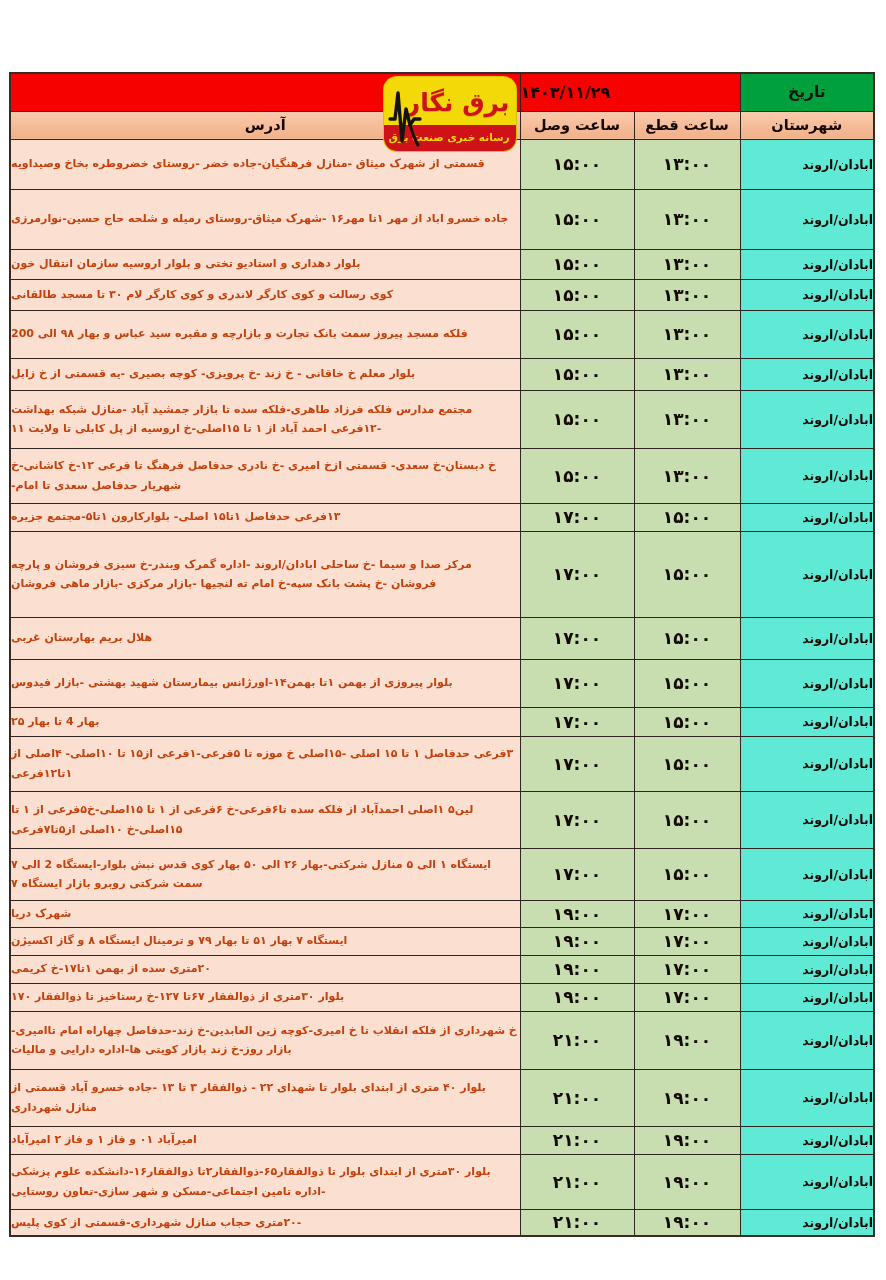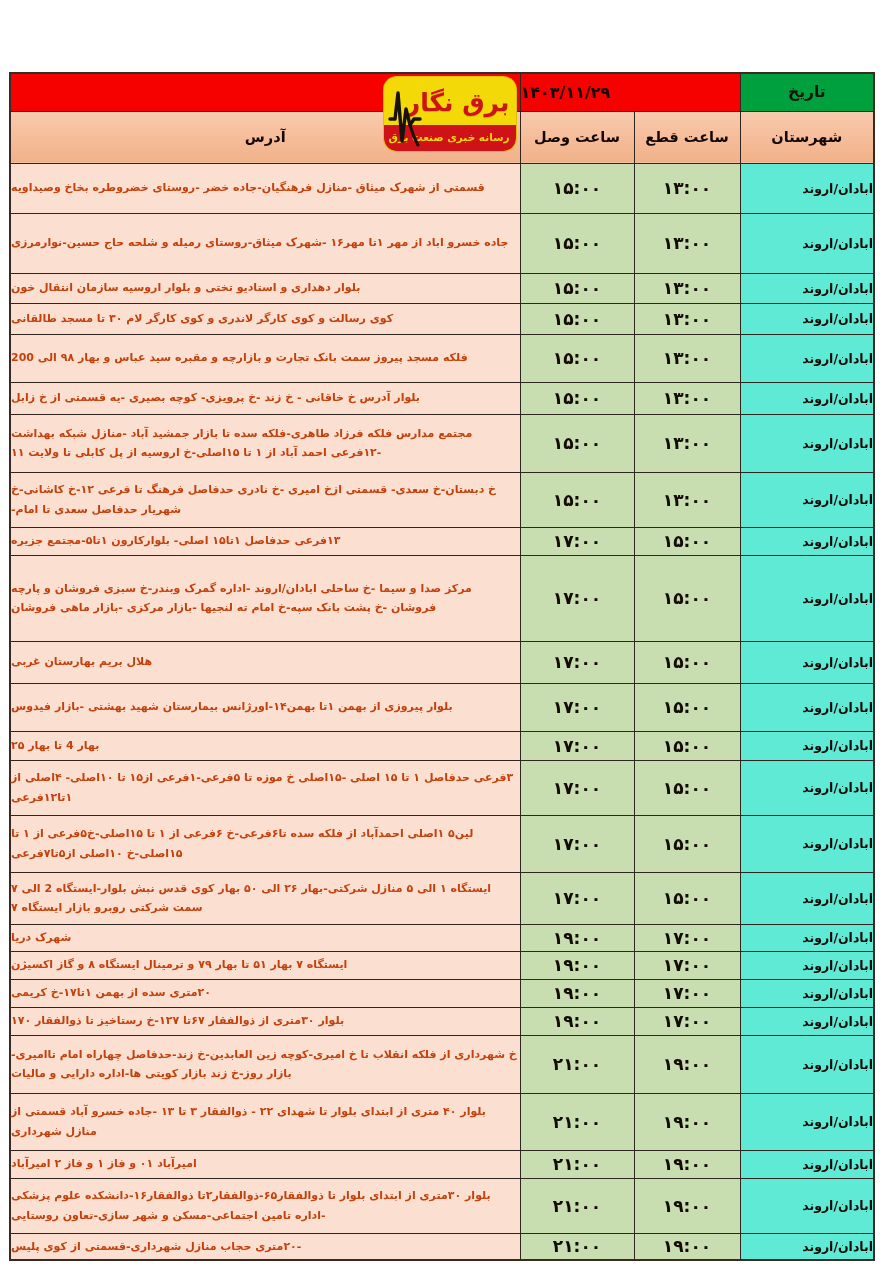--- a/index.html
+++ b/index.html
@@ -127,21 +127,21 @@
   }
   .logo-pulse {
     position: absolute;
     left: 4px;
     top: 2px;
     width: 34px;
     height: 70px;
   }
 
   
-  .row-head td { height: 52px; }
+  .row-head td { height: 28px; }
   .cell-head {
     background: linear-gradient(180deg,#f7cbaf 0%, #f6bd9a 50%, #f0b189 100%);
     color: #130805;
     text-align: center;
     font-weight: bold;
     font-size: 14.5px;
   }
 
   
   .cell-city {
@@ -262,21 +262,21 @@
         <tr class="r5">
           <td class="cell-city">ابادان/اروند</td>
           <td class="cell-time">۱۳:۰۰</td>
           <td class="cell-time">۱۵:۰۰</td>
           <td class="cell-addr">فلکه مسجد پیروز سمت بانک تجارت و بازارچه و مقبره سید عباس و بهار ۹۸ الی 200</td>
         </tr>
         <tr class="r6">
           <td class="cell-city">ابادان/اروند</td>
           <td class="cell-time">۱۳:۰۰</td>
           <td class="cell-time">۱۵:۰۰</td>
-          <td class="cell-addr">بلوار آدرس خ خاقانی  - خ زند -خ پرویزی- کوچه بصیری -یه قسمتی از خ زابل</td>
+          <td class="cell-addr">بلوار معلم خ خاقانی  - خ زند -خ پرویزی- کوچه بصیری -یه قسمتی از خ زابل</td>
         </tr>
         <tr class="r7">
           <td class="cell-city">ابادان/اروند</td>
           <td class="cell-time">۱۳:۰۰</td>
           <td class="cell-time">۱۵:۰۰</td>
           <td class="cell-addr">مجتمع مدارس فلکه فرزاد طاهری-فلکه سده تا بازار جمشید آباد -منازل شبکه بهداشت -۱۲فرعی احمد آباد از ۱ تا ۱۵اصلی-خ اروسیه از پل کابلی تا ولایت ۱۱</td>
         </tr>
         <tr class="r8">
           <td class="cell-city">ابادان/اروند</td>
           <td class="cell-time">۱۳:۰۰</td>

